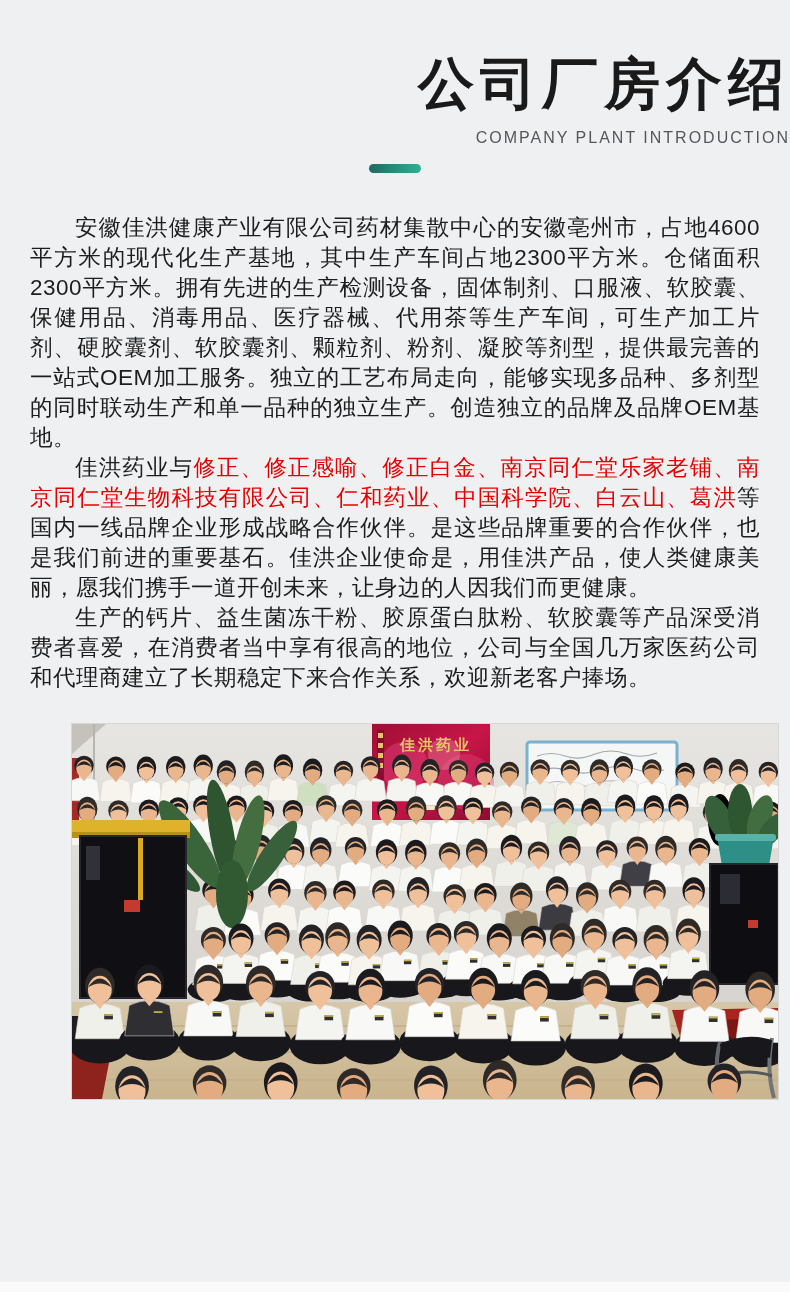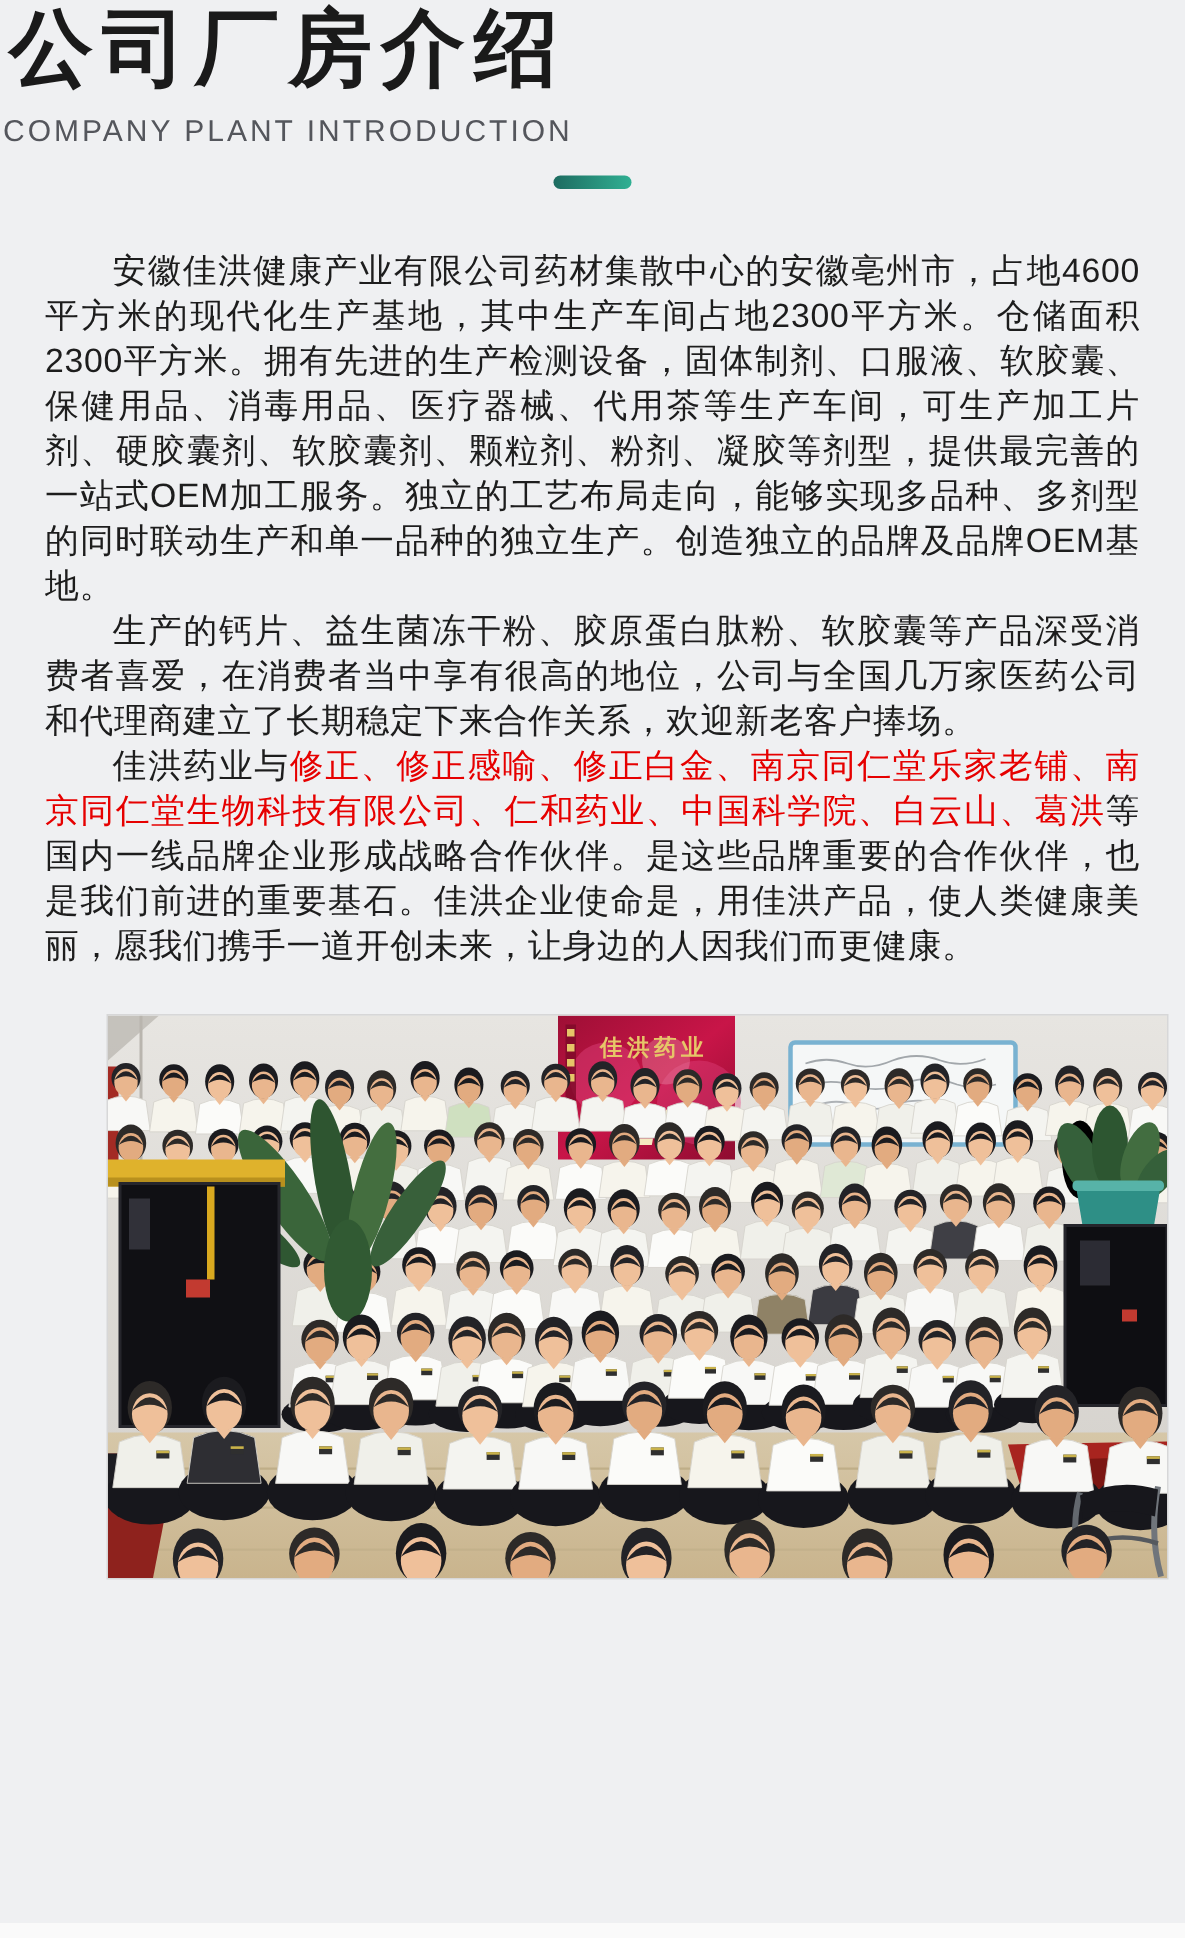--- a/index.html
+++ b/index.html
@@ -3,33 +3,33 @@
 <meta charset="utf-8">
 <style>
   html,body{margin:0;padding:0;}
   body{
     width:790px;height:1292px;
     background:#eff0f2;
     font-family:"Liberation Sans","DejaVu Sans",sans-serif;
     position:relative;overflow:hidden;
   }
   .page{width:790px;height:1292px;position:relative;}
-  header{text-align:left;}
+  header{padding-top:52px;text-align:right;}
   .page-title{
     margin:0;
     font-size:56px;
     font-weight:900;
     color:#1a1a1a;
     letter-spacing:6px;
     text-indent:6px;
     line-height:1.15;
   }
   .page-subtitle{
     margin-top:13px;
-    font-size:20px;
+    font-size:16px;
     color:#54565c;
     letter-spacing:2px;
     text-indent:2px;
   }
   .accent-bar{
     width:52px;height:9px;
     margin:17px auto 0;
     border-radius:5px;
     background:linear-gradient(90deg,#1d6b60,#30b093);
   }
@@ -65,22 +65,22 @@
 <div class="page">
 
   <header>
     <h1 class="page-title">公司厂房介绍</h1>
     <div class="page-subtitle">COMPANY PLANT INTRODUCTION</div>
     <div class="accent-bar"></div>
   </header>
 
   <main>
     <p class="para">安徽佳洪健康产业有限公司药材集散中心的安徽亳州市，占地4600平方米的现代化生产基地，其中生产车间占地2300平方米。仓储面积2300平方米。拥有先进的生产检测设备，固体制剂、口服液、软胶囊、保健用品、消毒用品、医疗器械、代用茶等生产车间，可生产加工片剂、硬胶囊剂、软胶囊剂、颗粒剂、粉剂、凝胶等剂型，提供最完善的一站式OEM加工服务。独立的工艺布局走向，能够实现多品种、多剂型的同时联动生产和单一品种的独立生产。创造独立的品牌及品牌OEM基地。</p>
+    <p class="para"><span>佳洪药业与</span><span class="red-text">修正、修正感喻、修正白金、南京同仁堂乐家老铺、南京同仁堂生物科技有限公司、仁和药业、中国科学院、白云山、葛洪</span><span>等国内一线品牌企业形成战略合作伙伴。是这些品牌重要的合作伙伴，也是我们前进的重要基石。佳洪企业使命是，用佳洪产品，使人类健康美丽，愿我们携手一道开创未来，让身边的人因我们而更健康。</span></p>
     <p class="para">生产的钙片、益生菌冻干粉、胶原蛋白肽粉、软胶囊等产品深受消费者喜爱，在消费者当中享有很高的地位，公司与全国几万家医药公司和代理商建立了长期稳定下来合作关系，欢迎新老客户捧场。</p>
-    <p class="para"><span>佳洪药业与</span><span class="red-text">修正、修正感喻、修正白金、南京同仁堂乐家老铺、南京同仁堂生物科技有限公司、仁和药业、中国科学院、白云山、葛洪</span><span>等国内一线品牌企业形成战略合作伙伴。是这些品牌重要的合作伙伴，也是我们前进的重要基石。佳洪企业使命是，用佳洪产品，使人类健康美丽，愿我们携手一道开创未来，让身边的人因我们而更健康。</span></p>
 
     <figure class="photo">
       <svg viewBox="0 0 706 375" width="706" height="375">
         <defs>
           <linearGradient id="wallGrad" x1="0" y1="0" x2="0" y2="1">
             <stop offset="0" stop-color="#e7e5e1"></stop>
             <stop offset="1" stop-color="#d6d3ce"></stop>
           </linearGradient>
           <linearGradient id="floorGrad" x1="0" y1="0" x2="0" y2="1">
             <stop offset="0" stop-color="#d6c7a8"></stop>

